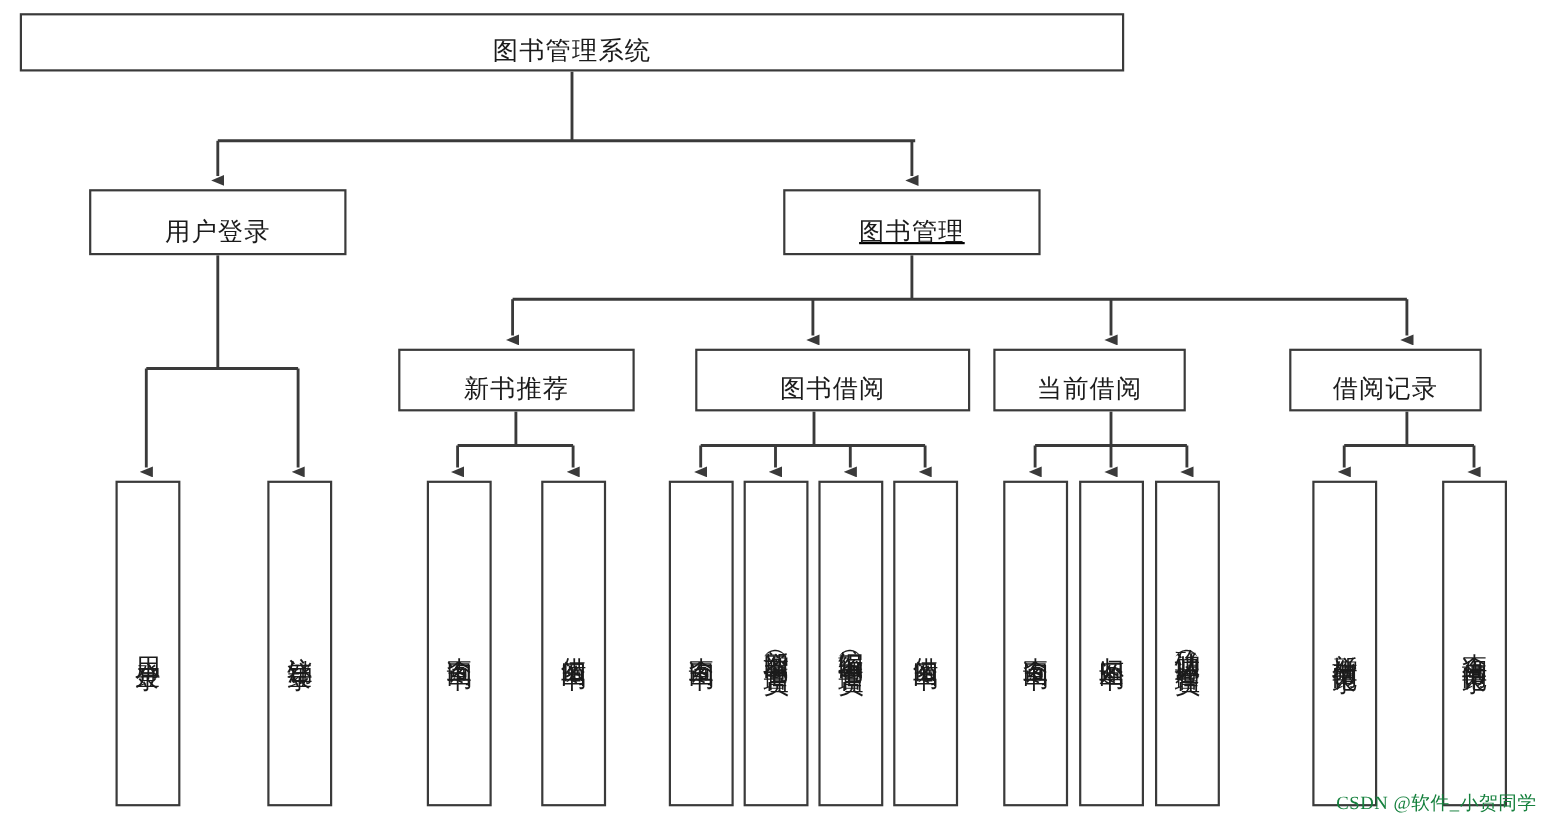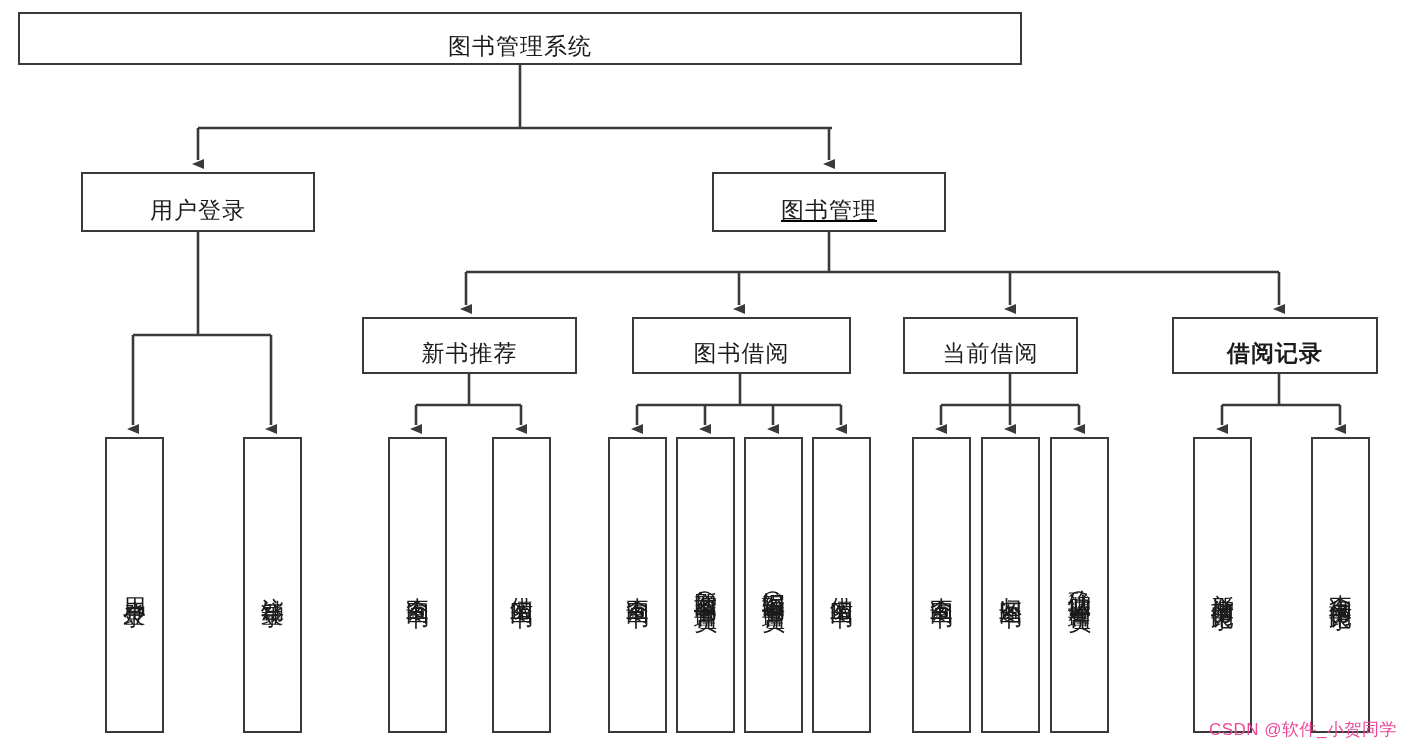--- a/index.html
+++ b/index.html
@@ -14,21 +14,21 @@
   .node.v .lbl{
     writing-mode:vertical-rl;
     text-orientation:upright;
     font-size:23px;color:#1b1b1b;
     line-height:1.18;
     letter-spacing:3px;
     white-space:normal;
     max-height:290px;
     text-align:center;
   }
-  .wm{position:absolute;right:8px;bottom:6px;font-size:17px;color:#ec4899;white-space:nowrap;letter-spacing:0.5px;}
+  .wm{position:absolute;right:8px;bottom:6px;font-size:17px;color:#15803d;white-space:nowrap;letter-spacing:0.5px;font-family:Liberation Serif, serif;}
 </style>
 </head>
 <body>
 
 <div id="stage">
 
   <svg id="wires" viewBox="0 0 1405 747">
     <defs>
       <marker id="arw" markerWidth="10" markerHeight="12" refX="1" refY="6" orient="auto" markerUnits="userSpaceOnUse">
         <path d="M0,0 L10,0 L5,12 Z" fill="#3a3a3a"></path>
@@ -85,27 +85,27 @@
   <div class="node h" style="left:81px;top:172px;width:234px;height:60px;">
     <span class="lbl">用户登录</span>
   </div>
   <div class="node h" style="left:712px;top:172px;width:234px;height:60px;text-decoration:underline;">
     <span class="lbl">图书管理</span>
   </div>
 
   <div class="node h" style="left:362px;top:317px;width:215px;height:57px;">
     <span class="lbl">新书推荐</span>
   </div>
-  <div class="node h" style="left:632px;top:317px;width:219px;height:57px;">
+  <div class="node h" style="left:632px;top:317px;width:250px;height:57px;">
     <span class="lbl">图书借阅</span>
   </div>
   <div class="node h" style="left:903px;top:317px;width:175px;height:57px;">
     <span class="lbl">当前借阅</span>
   </div>
-  <div class="node h" style="left:1172px;top:317px;width:206px;height:57px;font-weight:bold;">
+  <div class="node h" style="left:1172px;top:317px;width:175px;height:57px;">
     <span class="lbl">借阅记录</span>
   </div>
 
   <div class="node v" style="left:105px;top:437px;width:59px;height:296px;">
     <span class="lbl">用户登录</span>
   </div>
   <div class="node v" style="left:243px;top:437px;width:59px;height:296px;">
     <span class="lbl">注销登录</span>
   </div>
 

